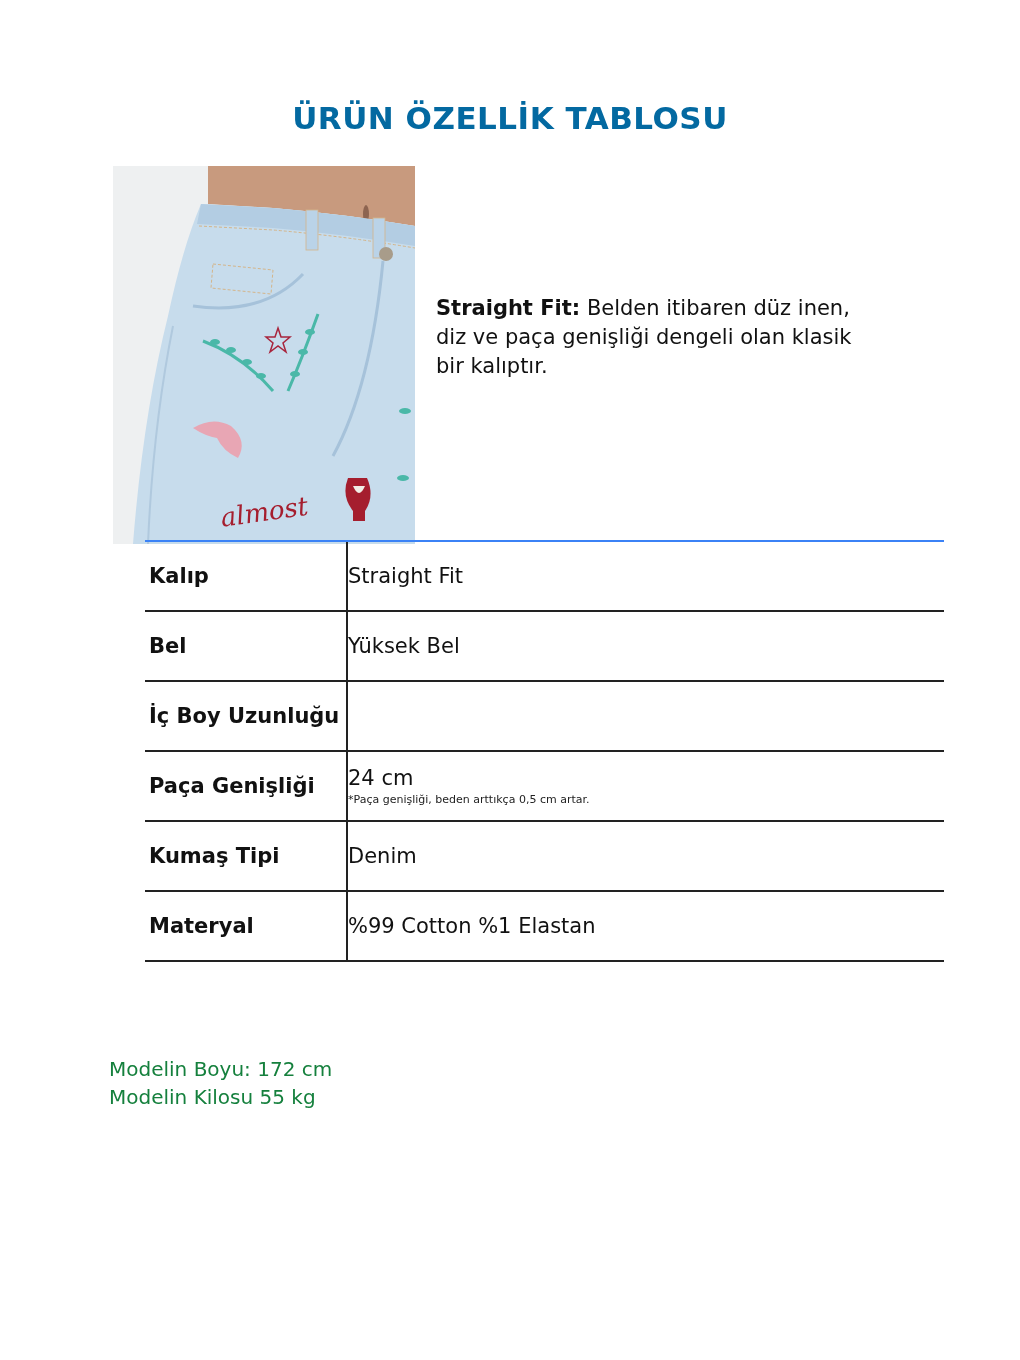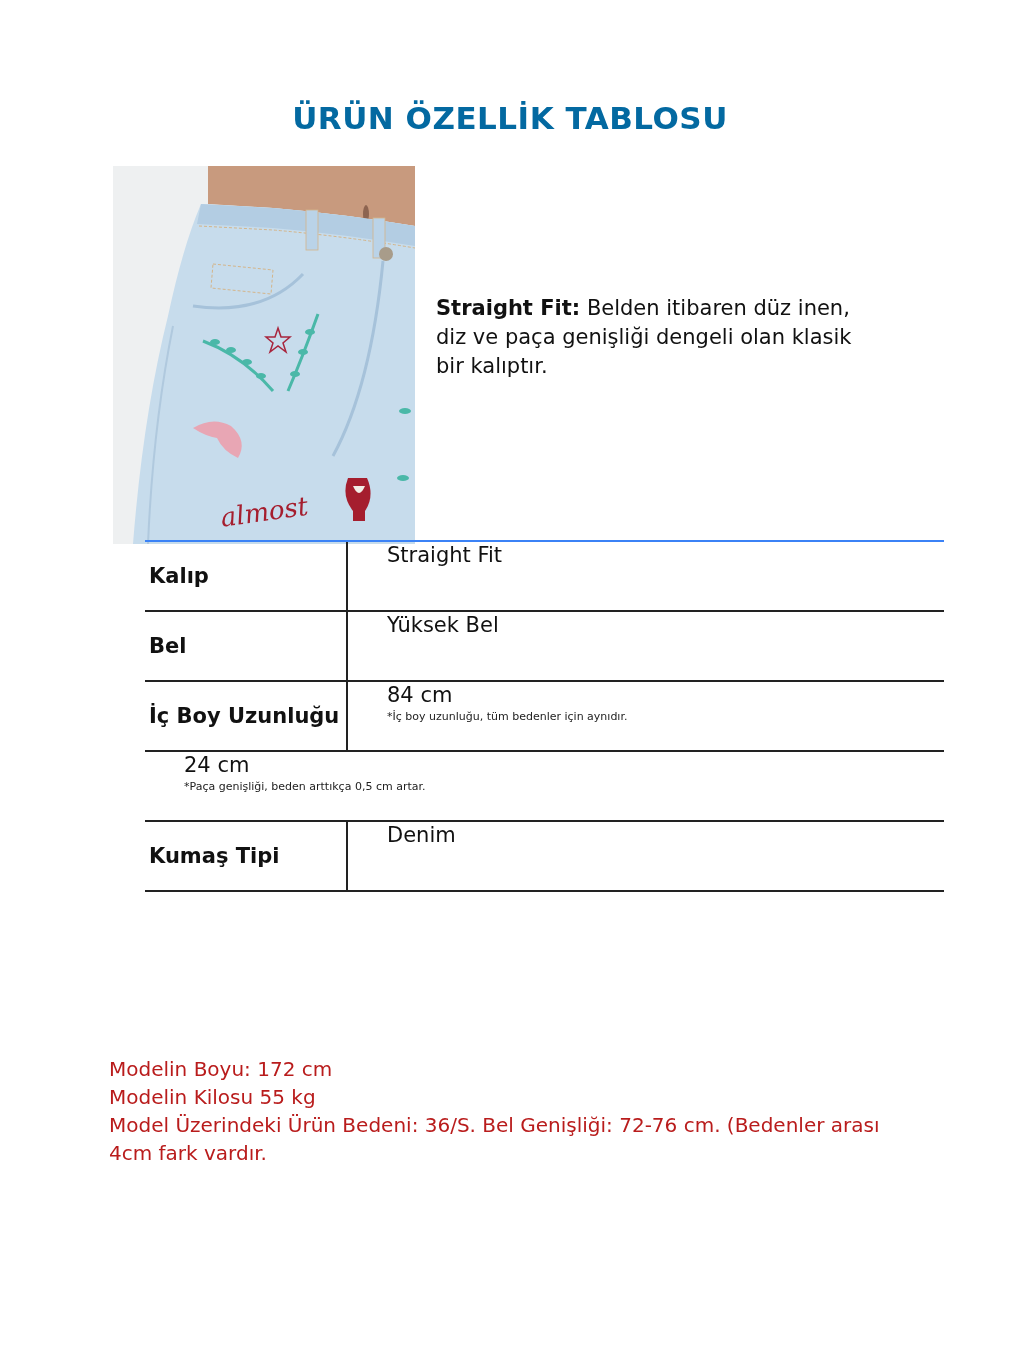--- a/index.html
+++ b/index.html
@@ -32,29 +32,29 @@
     .spec-row {
       position: relative; height: 70px; border-bottom: 2px solid #222222;
       display: flex;
     }
     .spec-label {
       width: 203px; border-right: 2px solid #222222; height: 100%;
       display: flex; align-items: center; padding-left: 4px;
       font-weight: bold; font-size: 21px; color: #111111;
     }
     .spec-value {
-      flex: 1; height: 100%; padding-left: 39px;
-      display: flex; flex-direction: column; 
+      flex: 1; height: 100%; 
+      display: flex; flex-direction: column; justify-content: center;
     }
     .spec-value .main { font-size: 21px; color: #111111; line-height: 26px; }
     .spec-value .note { font-size: 11px; color: #222222; line-height: 14px; margin-top: 2px; }
 
     .model-info {
       position: absolute; left: 109px; top: 1055px; width: 800px;
-      font-size: 20px; line-height: 28px; color: #b91c1c;
+      font-size: 20px; line-height: 28px; color: #15803d;
     }
   </style>
 </head>
 <body>
 
 <h1 class="title">ÜRÜN ÖZELLİK TABLOSU</h1>
 
 <div class="product-photo">
   <svg viewBox="0 0 302 378" xmlns="http://www.w3.org/2000/svg">
     <rect width="302" height="378" fill="#eef0f1"></rect>
@@ -116,36 +116,38 @@
     </div>
   </div>
   <div class="spec-row">
     <div class="spec-label">Bel</div>
     <div class="spec-value">
       <span class="main">Yüksek Bel</span>
     </div>
   </div>
   <div class="spec-row">
     <div class="spec-label">İç Boy Uzunluğu</div>
-    <div class="spec-value">
-      <span class="main">84 cm</span>
-      <span class="note">*İç boy uzunluğu, tüm bedenler için aynıdır.</span>
-    </div>
   </div>
   <div class="spec-row">
+    <div class="spec-label">Paça Genişliği</div>
     <div class="spec-value">
       <span class="main">24 cm</span>
       <span class="note">*Paça genişliği, beden arttıkça 0,5 cm artar.</span>
     </div>
   </div>
   <div class="spec-row">
     <div class="spec-label">Kumaş Tipi</div>
     <div class="spec-value">
       <span class="main">Denim</span>
     </div>
   </div>
+  <div class="spec-row">
+    <div class="spec-label">Materyal</div>
+    <div class="spec-value">
+      <span class="main">%99 Cotton %1 Elastan</span>
+    </div>
+  </div>
 </div>
 
 <div class="model-info">
   <div>Modelin Boyu: 172 cm</div>
   <div>Modelin Kilosu 55 kg</div>
-  <div>Model Üzerindeki Ürün Bedeni: 36/S. Bel Genişliği: 72-76 cm. (Bedenler arası 4cm fark vardır.</div>
 </div>
 
 </body></html>

